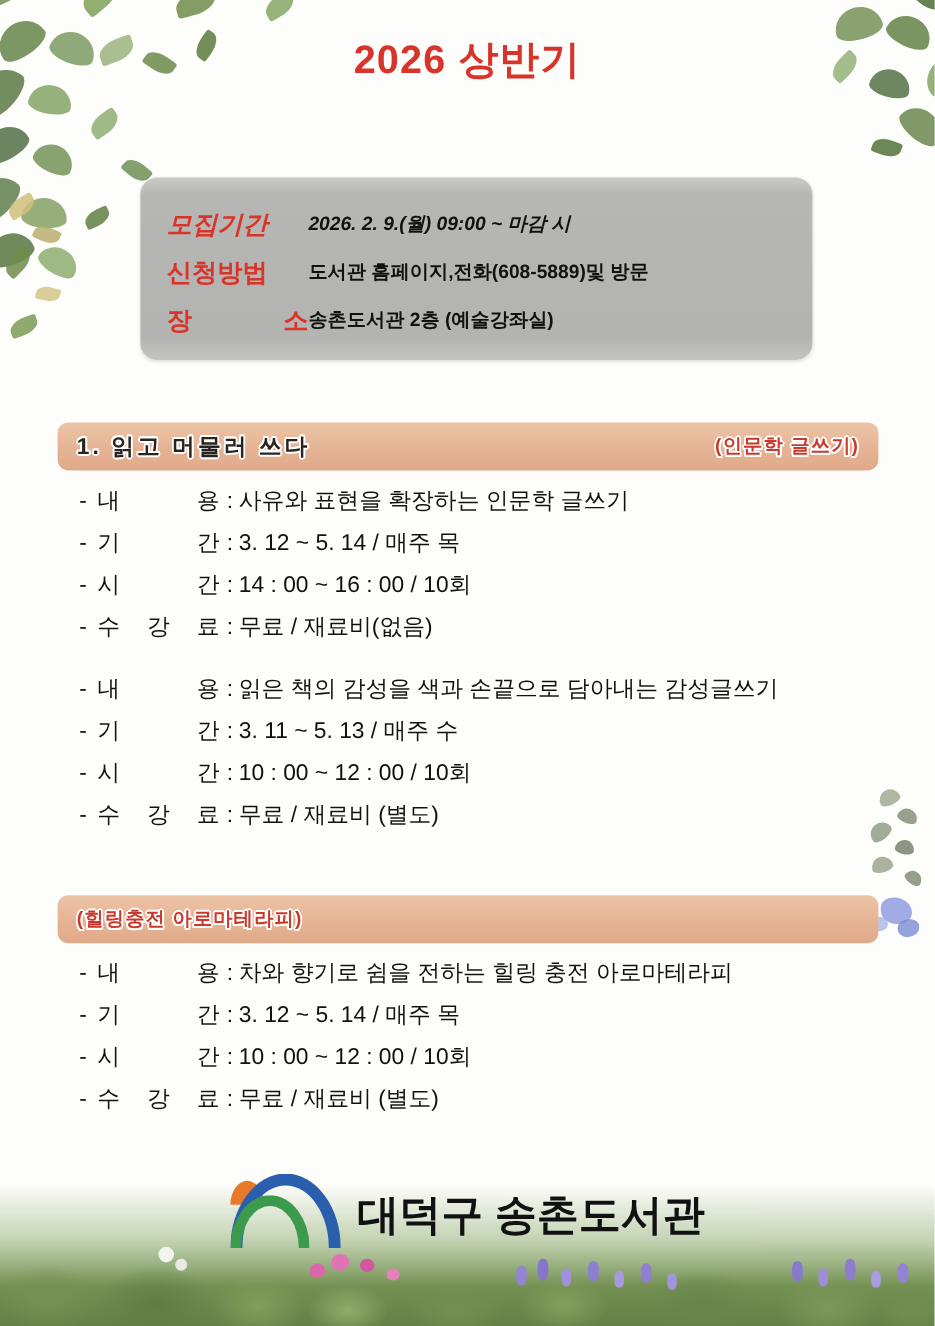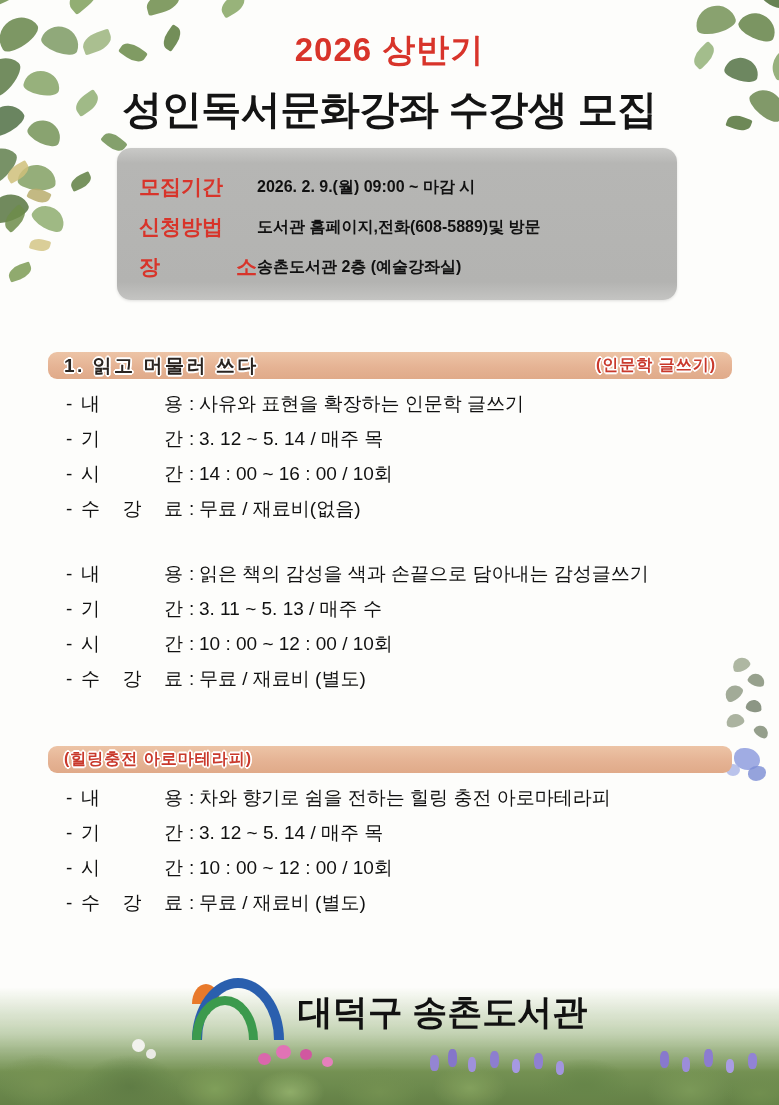--- a/index.html
+++ b/index.html
@@ -91,21 +91,21 @@
   }
   .info-label.spaced{letter-spacing:0;}
   .info-value{
     color:#111111;font-size:16px;font-weight:bold;white-space:nowrap;
   }
 
   
   .course{position:absolute;left:48px;width:684px;}
   .course-head{
     position:relative;
-    height:27px;
+    height:40px;
     background:linear-gradient(180deg,#edc4a6 0%,#e5b394 55%,#e0aa89 100%);
     border-radius:9px;
     display:flex;align-items:center;justify-content:space-between;
     padding:0 16px;box-sizing:border-box;
   }
   .course-title{
     font-size:19px;font-weight:bold;color:#2a2420;
     letter-spacing:2.5px;
     text-shadow:
       1.6px 0 0 #fff,-1.6px 0 0 #fff,0 1.6px 0 #fff,0 -1.6px 0 #fff,
@@ -225,26 +225,25 @@
     <div class="fl" style="left:556px;top:74px;width:8px;height:14px;background:#9e90dd;border-radius:40%;"></div>
     <div class="fl" style="left:660px;top:64px;width:9px;height:17px;background:#8272cb;border-radius:40%;"></div>
     <div class="fl" style="left:682px;top:70px;width:8px;height:15px;background:#9788d8;border-radius:40%;"></div>
     <div class="fl" style="left:704px;top:62px;width:9px;height:18px;background:#8676ce;border-radius:40%;"></div>
     <div class="fl" style="left:726px;top:72px;width:8px;height:14px;background:#a597e2;border-radius:40%;"></div>
     <div class="fl" style="left:748px;top:66px;width:9px;height:16px;background:#8d7dd4;border-radius:40%;"></div>
   </div>
 
   <div id="header">
     <div id="kicker">2026 상반기</div>
-    <div id="main-title">성인독서문화강좌 수강생 모집</div>
   </div>
 
   <div id="info-box">
 
-    <div class="info-row" style="top:20px;">
+    <div class="info-row" style="top:20px;font-style:italic;">
       <div class="info-label">모집기간</div>
       <div class="info-value">2026. 2. 9.(월) 09:00 ~ 마감 시</div>
     </div>
 
     <div class="info-row" style="top:60px;">
       <div class="info-label">신청방법</div>
       <div class="info-value">도서관 홈페이지,전화(608-5889)및 방문</div>
     </div>
 
     <div class="info-row" style="top:100px;">

